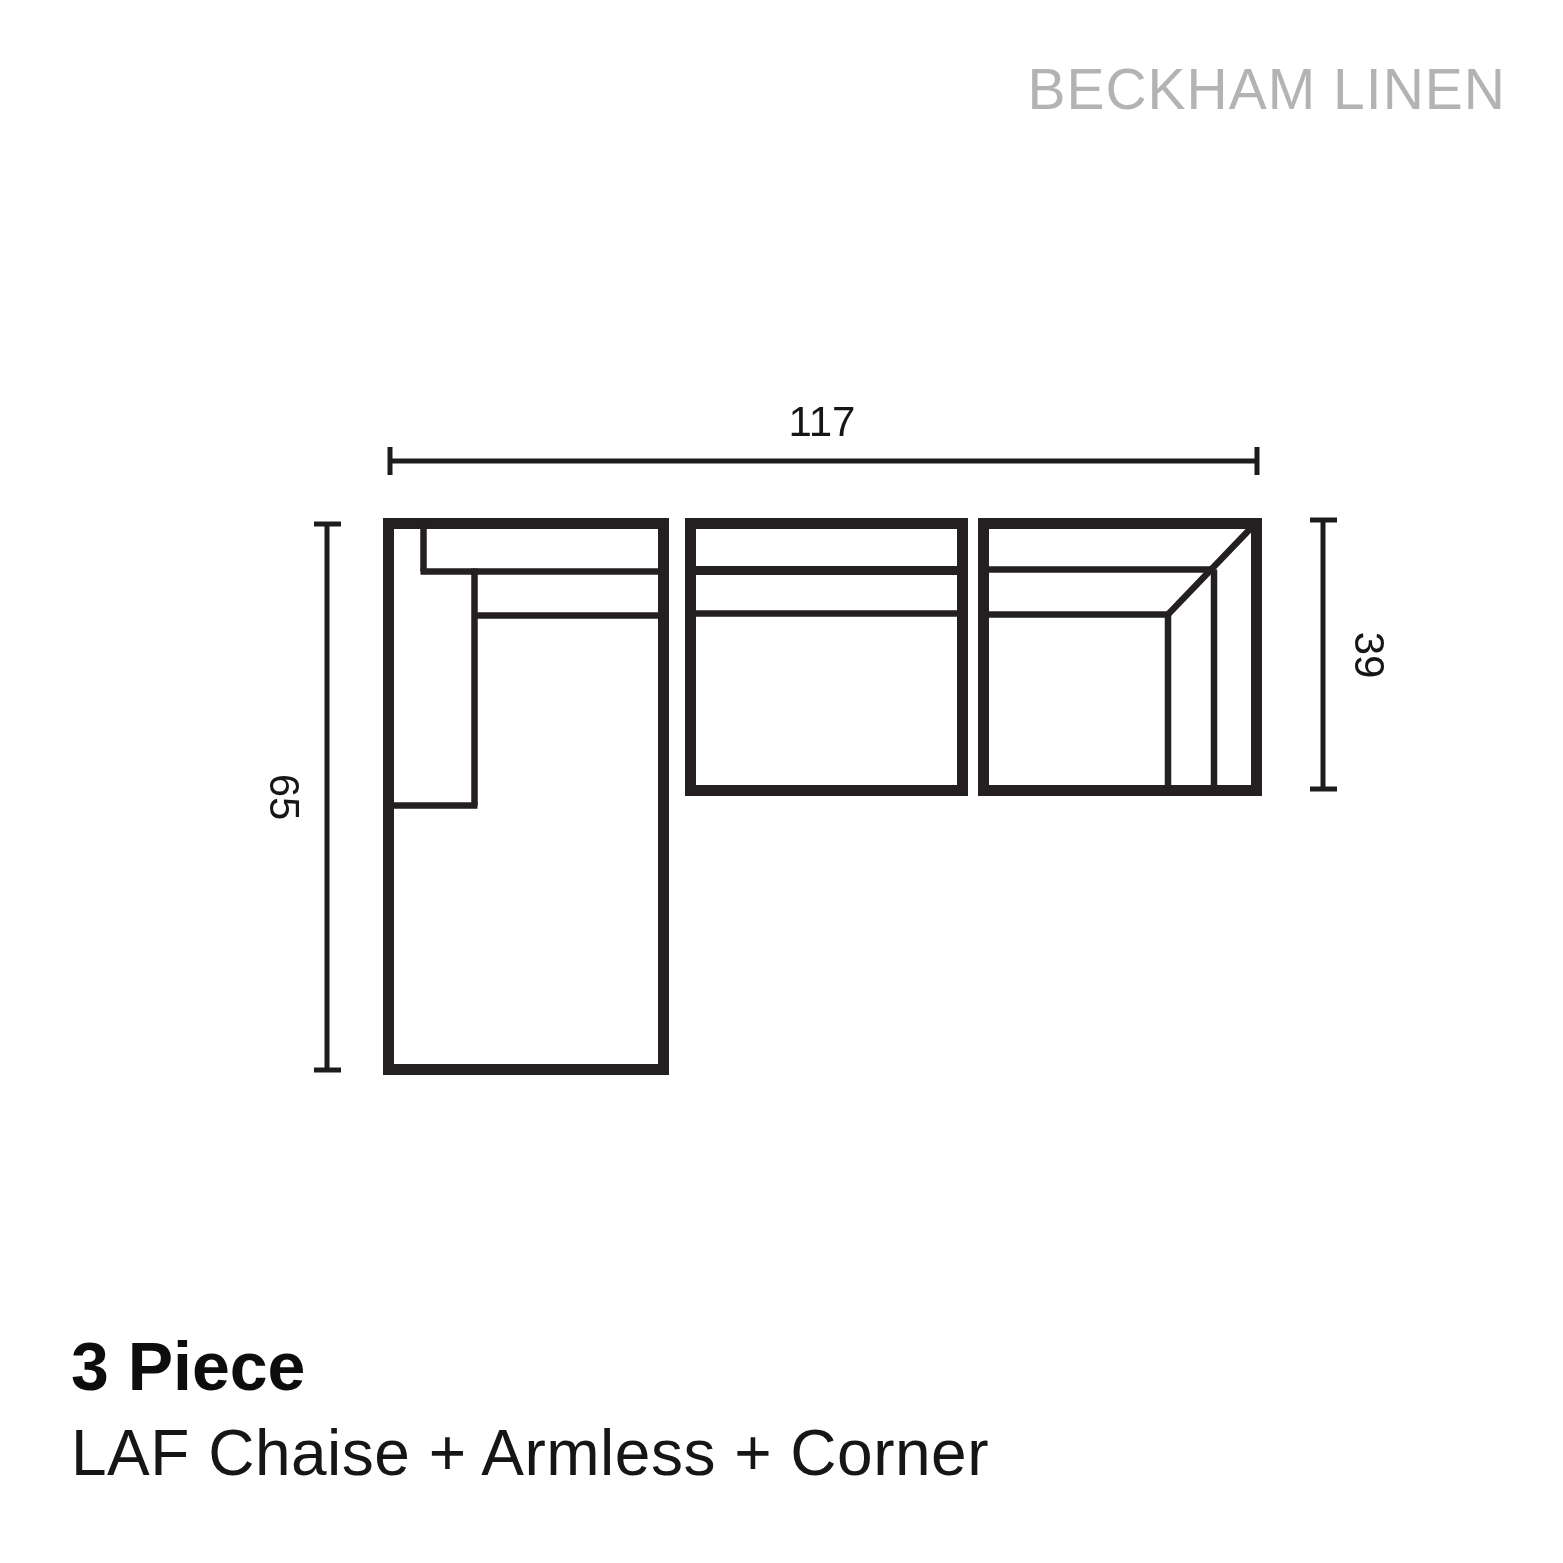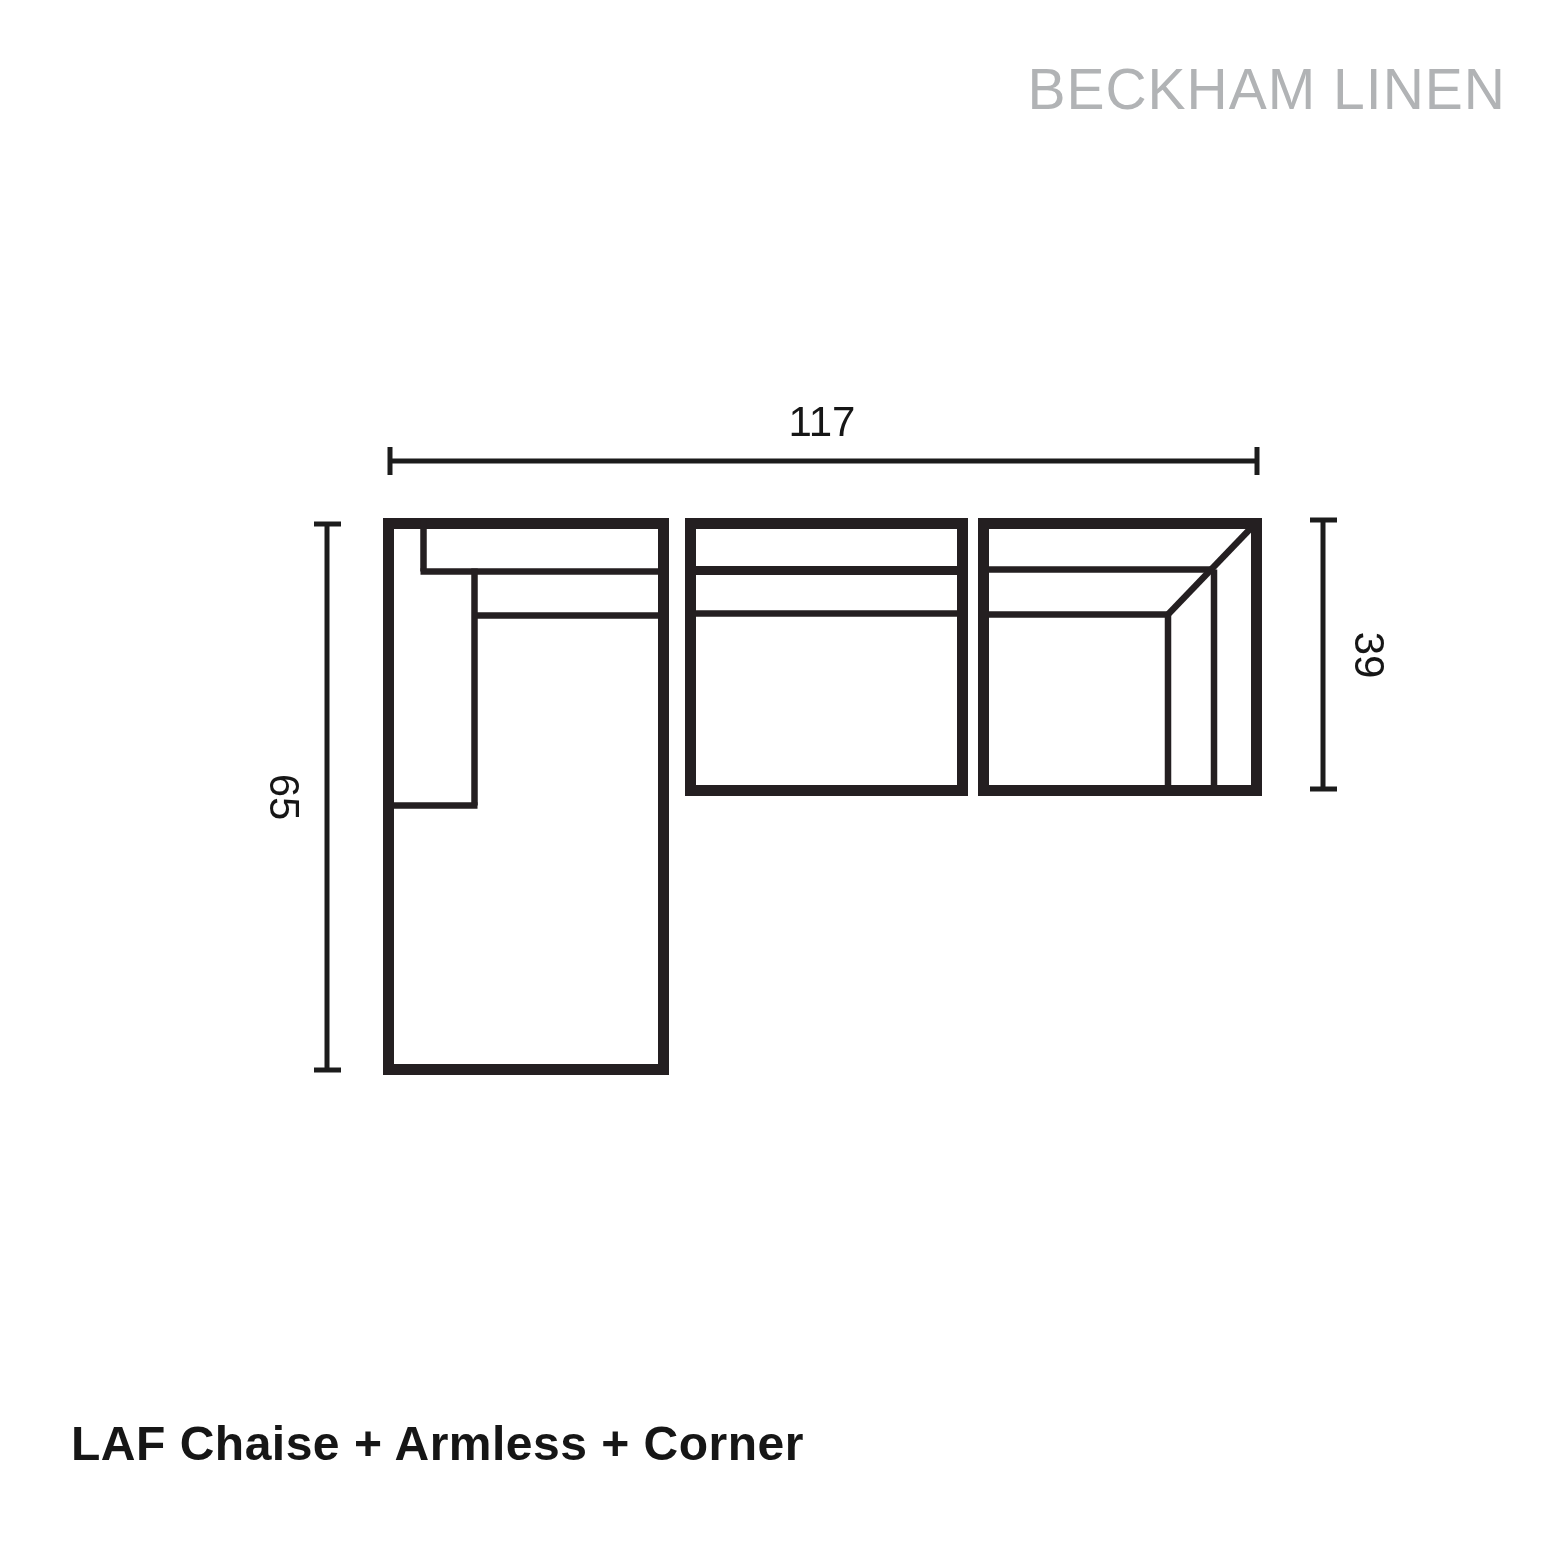--- a/index.html
+++ b/index.html
@@ -22,21 +22,21 @@
   .inner{fill:none;stroke:#241f21;stroke-width:6.5;}
   .inner-thick{fill:none;stroke:#241f21;stroke-width:9;}
   .dim{fill:none;stroke:#1c1c1c;stroke-width:5;}
   .dim-label{
     font-family:"Liberation Sans", sans-serif;
     font-size:42px;font-weight:400;fill:#161616;
   }
 
   .caption{position:absolute;left:71px;}
   .title{top:1327px;font-size:68px;font-weight:800;color:#0d0d0d;}
-  .subtitle{top:1416px;font-size:48px;font-weight:700;color:#161616;letter-spacing:0.5px;}
+  .subtitle{top:1416px;font-size:64px;font-weight:400;color:#161616;letter-spacing:0.5px;}
 </style>
 </head>
 <body>
 
 <div class="page">
 
   <div class="brand">BECKHAM LINEN</div>
 
   <svg class="diagram" width="1563" height="1563" viewBox="0 0 1563 1563" aria-hidden="true">
 
@@ -88,15 +88,16 @@
 
       <line class="inner" x1="987" y1="614.5" x2="1168" y2="614.5"></line>
 
       <line class="inner" x1="1251" y1="528" x2="1166.5" y2="616"></line>
 
       <line class="inner" x1="1214" y1="569.5" x2="1214" y2="788"></line>
       <line class="inner" x1="1168" y1="614.5" x2="1168" y2="788"></line>
     </g>
   </svg>
 
+  <div class="caption title">3 Piece</div>
   <div class="caption subtitle">LAF Chaise + Armless + Corner</div>
 
 </div>
 
 </body></html>

